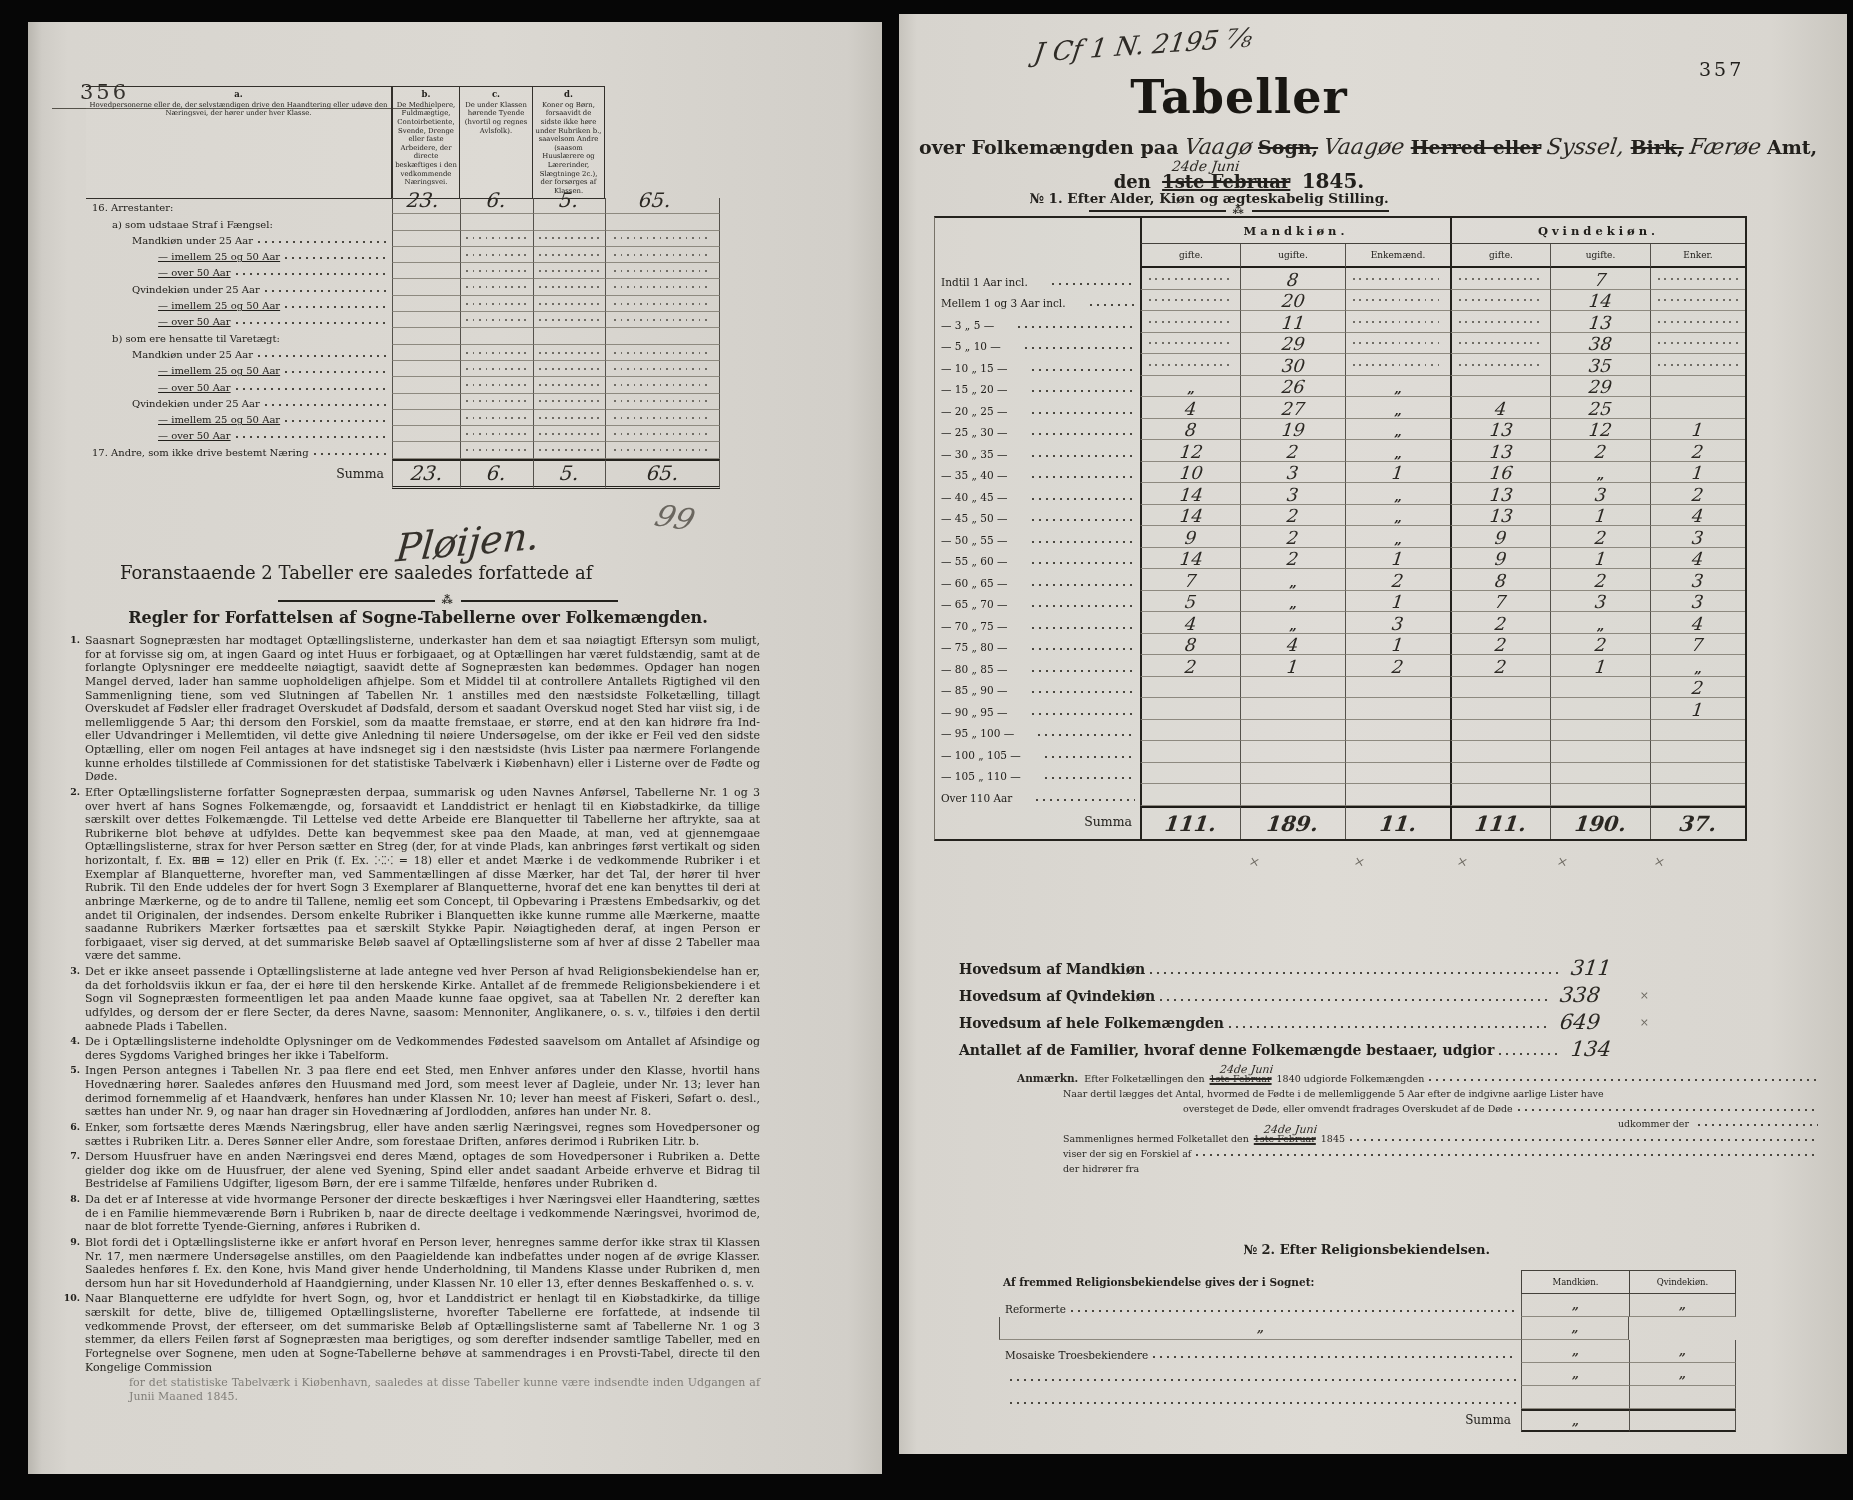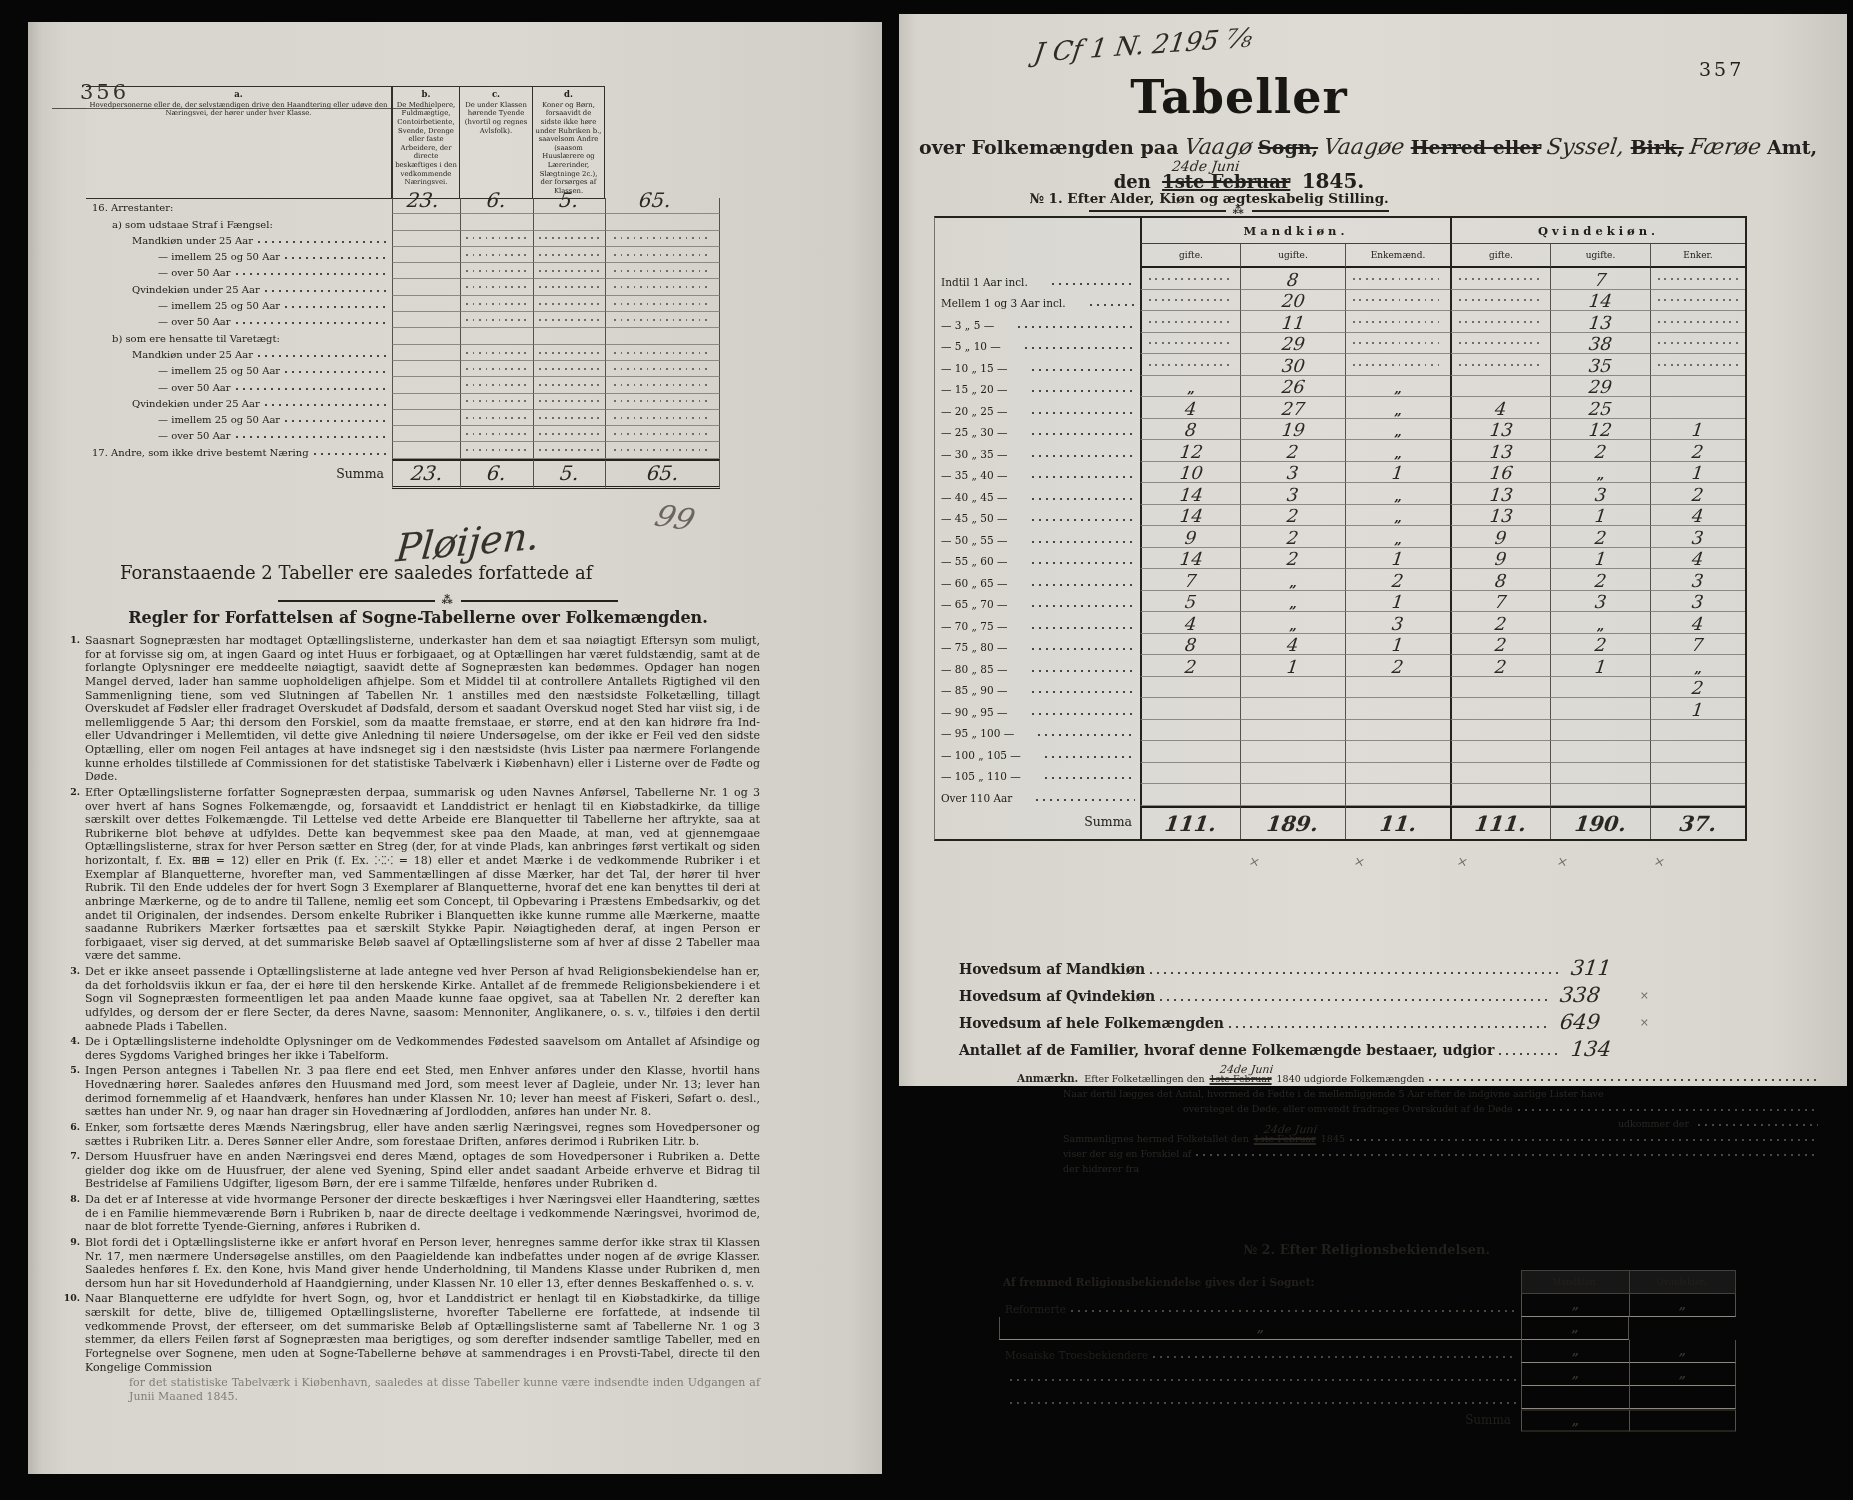--- a/index.html
+++ b/index.html
@@ -5,21 +5,21 @@
   html,body{margin:0;padding:0;}
   body{
     position:relative;width:1853px;height:1500px;overflow:hidden;
     background:#060606;
     font-family:"DejaVu Serif", serif;
     color:#22201c;
   }
   .page{position:absolute;background:#d8d5cf;}
   #left-page{left:28px;top:22px;width:854px;height:1452px;
     background:linear-gradient(90deg,#b9b6af 0,#cfccc6 14px,#d8d5cf 40px,#dbd8d2 55%,#d2cfc9 96%,#c4c1ba 100%);}
-  #right-page{left:899px;top:14px;width:948px;height:1072px;
+  #right-page{left:899px;top:14px;width:948px;height:1440px;
     background:linear-gradient(90deg,#c6c3bc 0,#d7d4ce 18px,#dedbd5 45%,#d9d6d0 92%,#c9c6bf 100%);}
 
   .abs{position:absolute;}
   .printed{font-weight:700;}
   .hw{font-family:"DejaVu Serif",serif;font-style:italic;display:inline-block;transform:skewX(-7deg);color:#2b2823;}
   .struck{text-decoration:line-through;text-decoration-thickness:1.5px;}
   .leader{flex:1;margin:0 5px 3px 5px;align-self:flex-end;height:2px;
     background:repeating-linear-gradient(90deg,#4a473f 0 1.6px,transparent 1.6px 7px);}
   .leader.big{height:2px;margin-bottom:5px;}
   .dotfill{position:absolute;left:7%;right:7%;bottom:42%;height:2px;
@@ -33,21 +33,21 @@
   .lt3{left:58px;top:64px;width:634px;}
   .lt3-head{display:grid;grid-template-columns:306px 68px 73px 72px 115px;height:112px;}
   .lt3-title{display:flex;align-items:center;justify-content:center;font-size:11.5px;font-weight:700;padding:0 14px;text-align:center;}
   .hcell{border:1px solid #33302b;border-left:none;padding:2px 2px;font-size:6.9px;line-height:1.25;text-align:center;
     display:flex;flex-direction:column;justify-content:flex-start;background:rgba(255,255,255,.06);}
   .hcell:nth-child(2){border-left:1px solid #33302b;}
   .hcell .letter{font-size:8.5px;font-weight:700;margin-bottom:1px;}
   .lrow{display:grid;grid-template-columns:306px 68px 73px 72px 115px;height:16.3px;}
   .llab{display:flex;align-items:flex-end;font-size:10px;white-space:nowrap;overflow:hidden;padding-bottom:1px;}
   .llab .ltxt{white-space:nowrap;}
-  .ind0{padding-left:6px;}.ind1{padding-left:26px;}.ind2{padding-left:46px;}.ind3{padding-left:72px;}
+  .ind0{padding-left:6px;}.ind1{padding-left:26px;}.ind2{padding-left:46px;}.ind3{padding-left:72px;text-decoration:underline;}
   .lvc{position:relative;border-left:1px solid #54514b;border-bottom:1px solid #8d897f;}
   .lvc.c3{border-right:1px solid #54514b;}
   .lrow.lsum{height:30px;}
   .lrow.lsum .llab{justify-content:flex-end;align-items:center;font-size:12.5px;padding-right:8px;}
   .lrow.lsum .lvc{border-top:2px solid #24221d;border-bottom:3px double #24221d;display:flex;align-items:center;justify-content:center;}
   .lt3-hand{left:58px;top:166px;width:634px;height:30px;}
   .hv{position:absolute;text-align:center;font-size:20px;}
   .hv0{left:300px;width:74px;}.hv1{left:374px;width:73px;}.hv2{left:447px;width:72px;}.hv3{left:519px;width:100px;}
   .lsum .hw{font-size:20px;}
 

